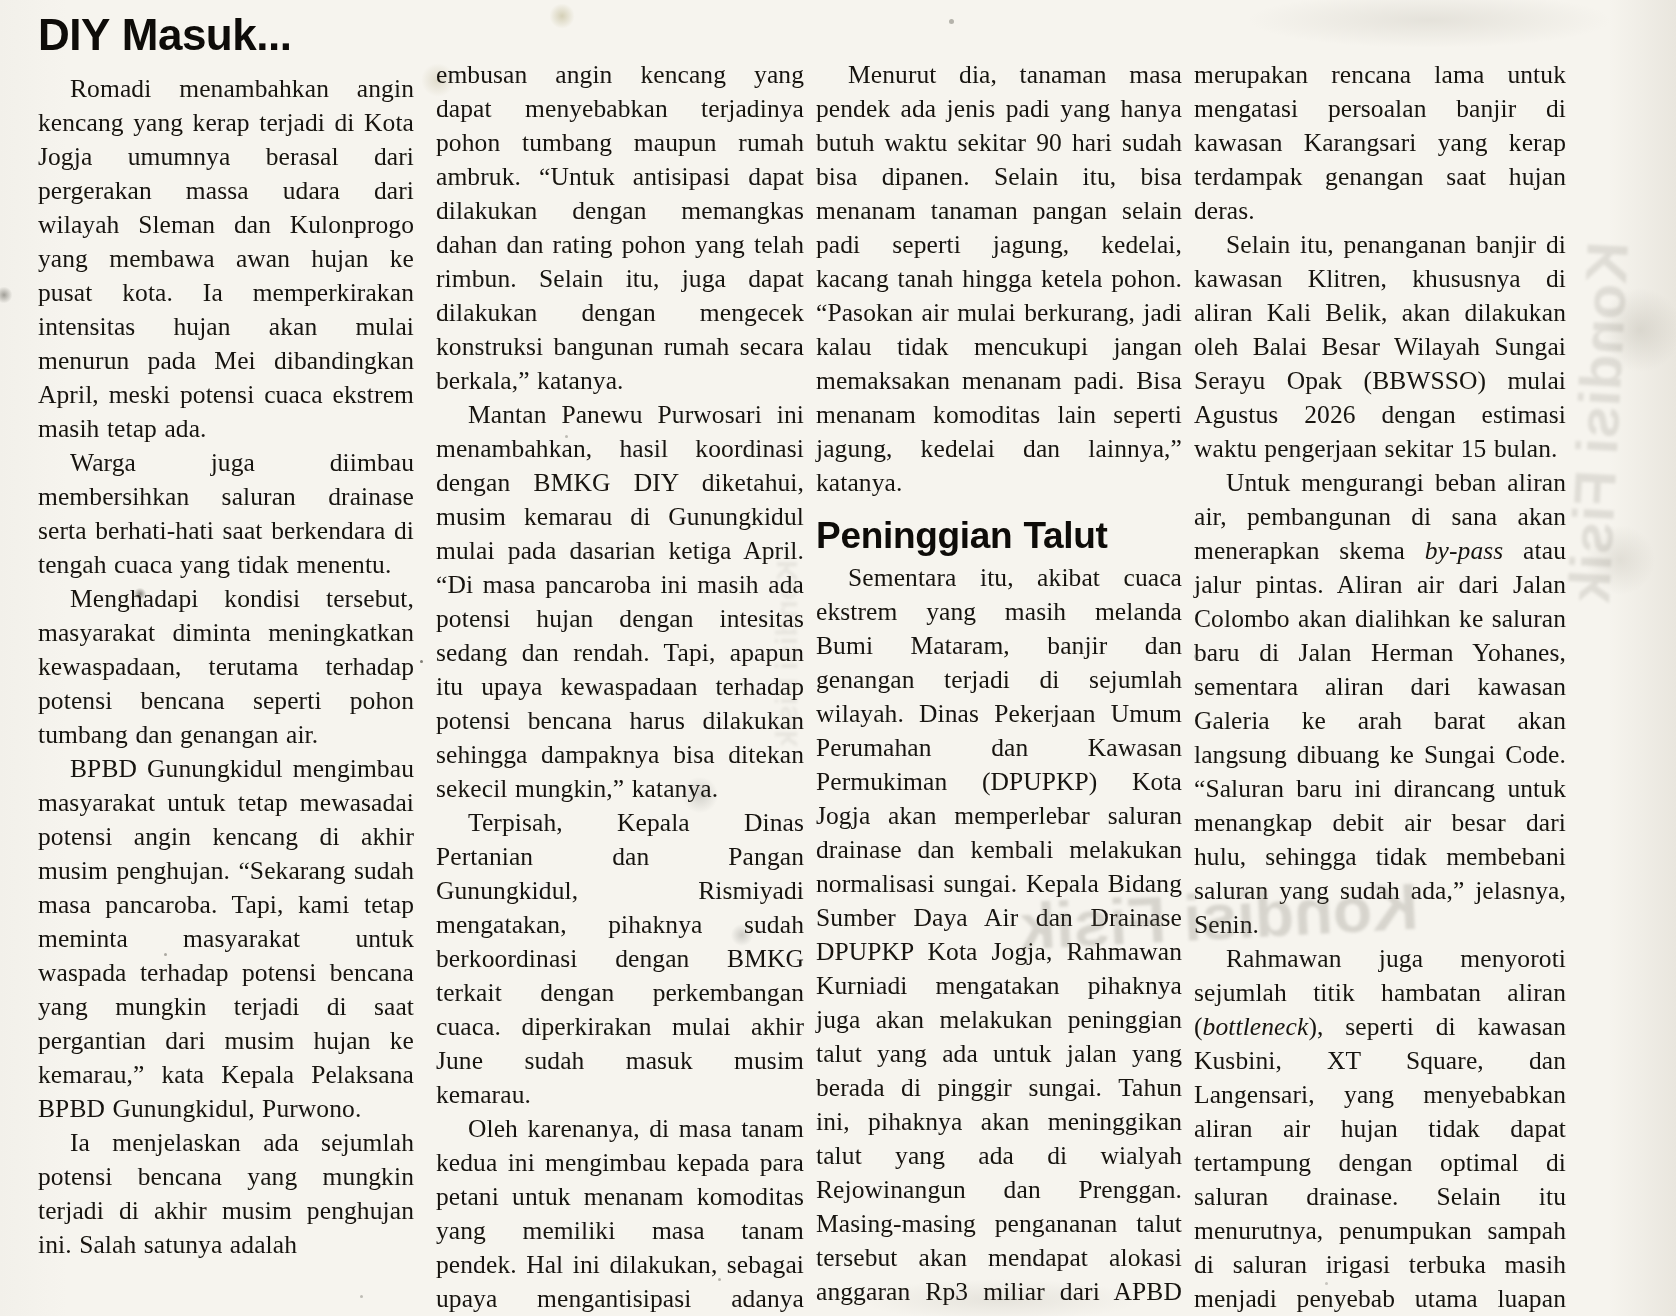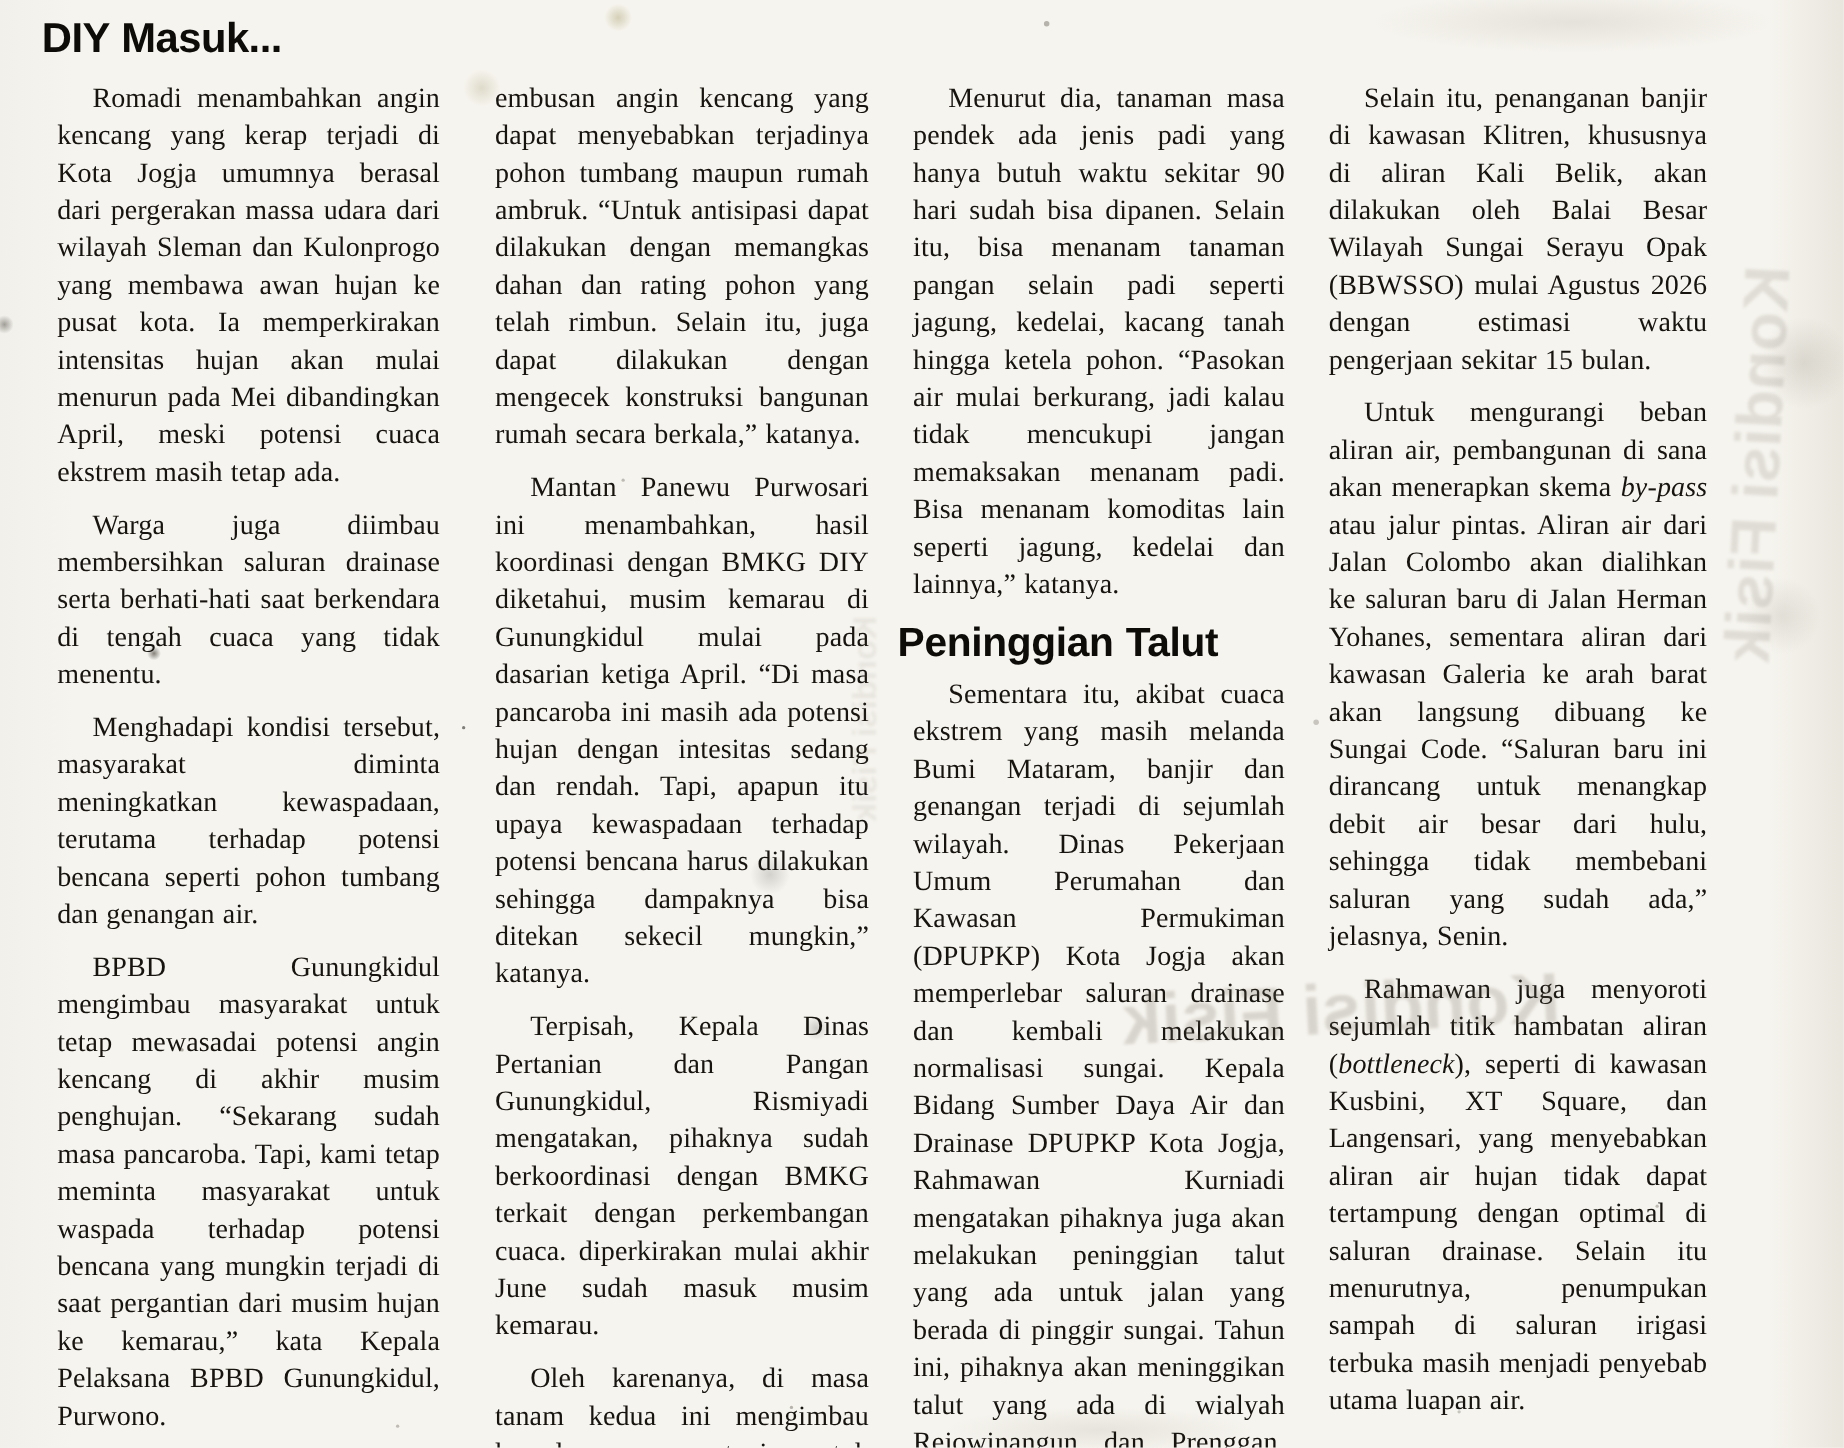--- a/index.html
+++ b/index.html
@@ -38,39 +38,39 @@
     word-spacing: 1px;
   }
   #col1 { left: 38px;   width: 376px; top: 14px; }
   #col2 { left: 436px;  width: 368px; }
   #col3 { left: 816px;  width: 366px; }
   #col4 { left: 1194px; width: 372px; }
 
   .article-title {
     font-family: "Liberation Sans", sans-serif;
     font-weight: 700;
-    font-size: 38px;
+    font-size: 44px;
     line-height: 42px;
     letter-spacing: -0.5px;
     margin: 0 0 16px 0;
     text-align: left;
     color: #0e0c09;
   }
   .subheading {
     font-family: "Liberation Sans", sans-serif;
     font-weight: 700;
     font-size: 37px;
     line-height: 32px;
     letter-spacing: -0.3px;
     margin: 20px 0 9px 0;
     text-align: left;
     color: #0e0c09;
   }
   p.para {
-    margin: 14px;
+    margin: 0;
   }
   p.indent {
     text-indent: 32px;
   }
 
   
   .ghost {
     position: absolute;
     font-family: "Liberation Sans", sans-serif;
     font-weight: 700;
@@ -138,20 +138,21 @@
   <p class="para indent">Oleh karenanya, di masa tanam kedua ini mengimbau kepada para petani untuk menanam komoditas yang memiliki masa tanam pendek. Hal ini dilakukan, sebagai upaya mengantisipasi adanya kegagalan masa panen karena pergantian musim.</p>
 </div>
 
 <div class="col" id="col3">
   <p class="para indent">Menurut dia, tanaman masa pendek ada jenis padi yang hanya butuh waktu sekitar 90 hari sudah bisa dipanen. Selain itu, bisa menanam tanaman pangan selain padi seperti jagung, kedelai, kacang tanah hingga ketela pohon. “Pasokan air mulai berkurang, jadi kalau tidak mencukupi jangan memaksakan menanam padi. Bisa menanam komoditas lain seperti jagung, kedelai dan lainnya,” katanya.</p>
   <h2 class="subheading">Peninggian Talut</h2>
   <p class="para indent">Sementara itu, akibat cuaca ekstrem yang masih melanda Bumi Mataram, banjir dan genangan terjadi di sejumlah wilayah. Dinas Pekerjaan Umum Perumahan dan Kawasan Permukiman (DPUPKP) Kota Jogja akan memperlebar saluran drainase dan kembali melakukan normalisasi sungai. Kepala Bidang Sumber Daya Air dan Drainase DPUPKP Kota Jogja, Rahmawan Kurniadi mengatakan pihaknya juga akan melakukan peninggian talut yang ada untuk jalan yang berada di pinggir sungai. Tahun ini, pihaknya akan meninggikan talut yang ada di wialyah Rejowinangun dan Prenggan. Masing-masing pengananan talut tersebut akan mendapat alokasi anggaran Rp3 miliar dari APBD Kota Jogja 2026. Menurut Rahmawan, proyek ini</p>
 </div>
 
 <div class="col" id="col4">
+  <p class="para">merupakan rencana lama untuk mengatasi persoalan banjir di kawasan Karangsari yang kerap terdampak genangan saat hujan deras.</p>
   <p class="para indent">Selain itu, penanganan banjir di kawasan Klitren, khususnya di aliran Kali Belik, akan dilakukan oleh Balai Besar Wilayah Sungai Serayu Opak (BBWSSO) mulai Agustus 2026 dengan estimasi waktu pengerjaan sekitar 15 bulan.</p>
   <p class="para indent"><span>Untuk mengurangi beban aliran air, pembangunan di sana akan menerapkan skema </span><i>by-pass</i><span> atau jalur pintas. Aliran air dari Jalan Colombo akan dialihkan ke saluran baru di Jalan Herman Yohanes, sementara aliran dari kawasan Galeria ke arah barat akan langsung dibuang ke Sungai Code. “Saluran baru ini dirancang untuk menangkap debit air besar dari hulu, sehingga tidak membebani saluran yang sudah ada,” jelasnya, Senin.</span></p>
   <p class="para indent"><span>Rahmawan juga menyoroti sejumlah titik hambatan aliran (</span><i>bottleneck</i><span>), seperti di kawasan Kusbini, XT Square, dan Langensari, yang menyebabkan aliran air hujan tidak dapat tertampung dengan optimal di saluran drainase. Selain itu menurutnya, penumpukan sampah di saluran irigasi terbuka masih menjadi penyebab utama luapan air.</span></p>
 </div>
 
 <div class="ghost" id="ghost-mid">Kondisi Fisik</div>
 <div class="ghost" id="ghost-right">Kondisi Fisik</div>
 <div class="ghost" id="ghost-left-col3">Kondisi Fisik</div>
 <div class="speck" style="left:420px; top:660px;"></div>
 

